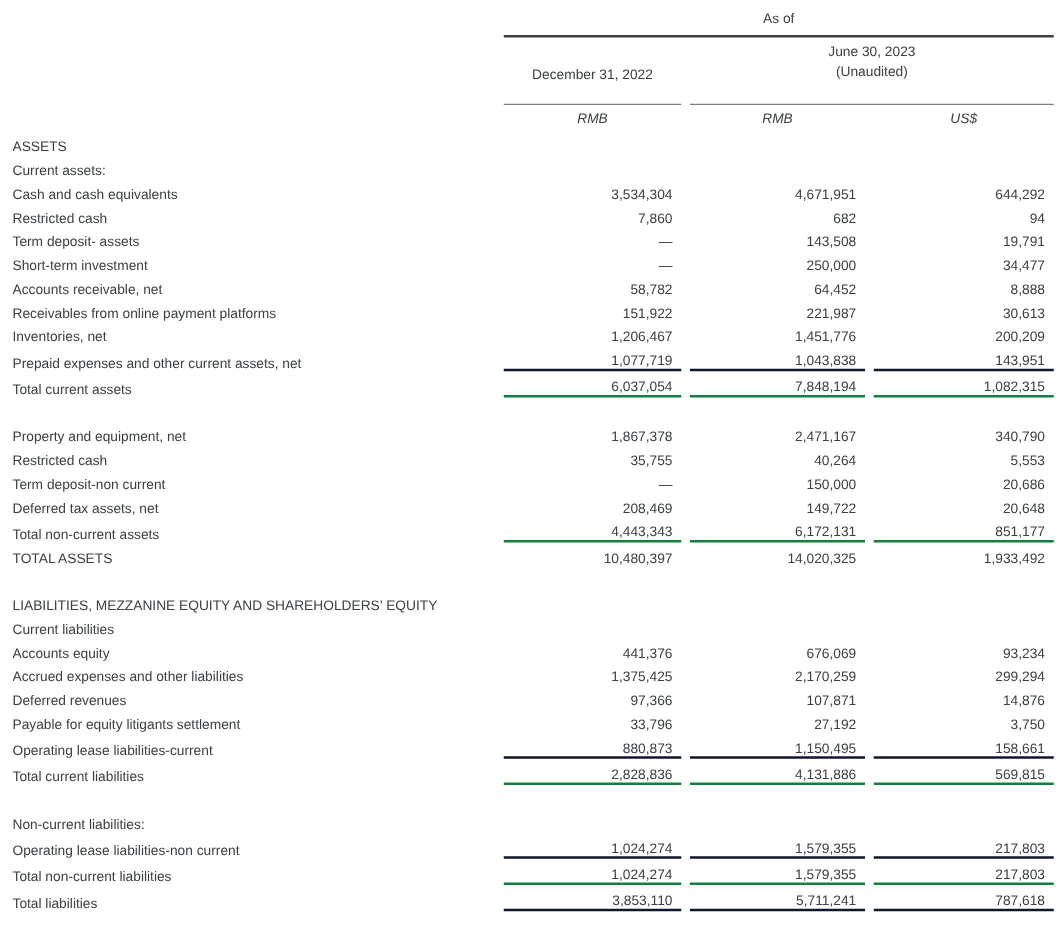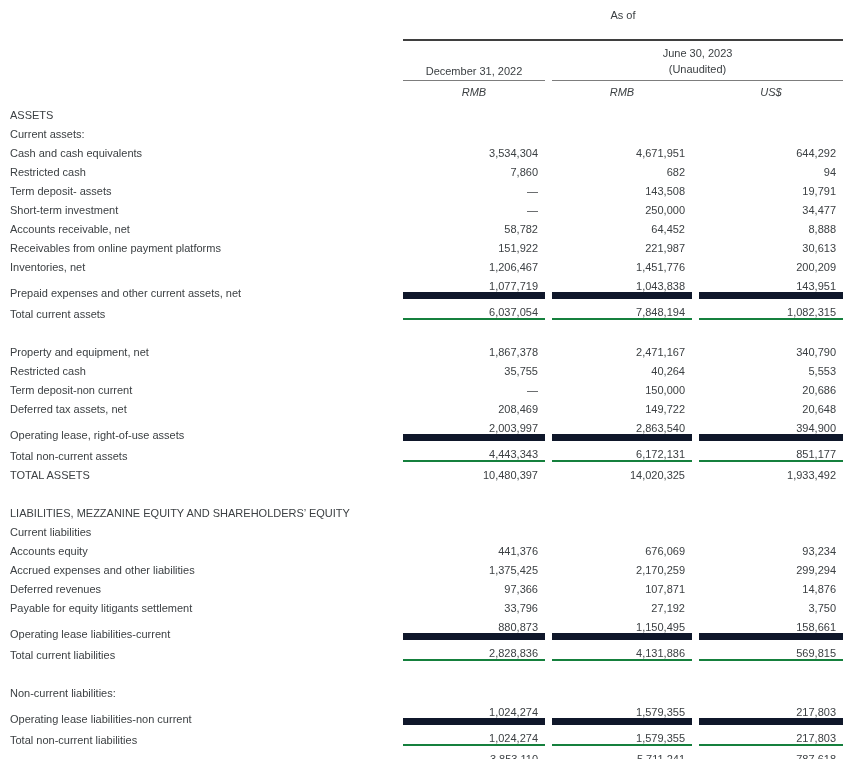--- a/index.html
+++ b/index.html
@@ -29,39 +29,39 @@
   col.c-v2    { width: 140px; }
   col.c-v3    { width: 144px; }
 
   td { padding: 0; vertical-align: bottom; }
 
   
   tr.h-asof td  { height: 17px; }
   td.asof {
     text-align: center;
     border-bottom: 2px solid #3f3f3f;
-    padding-bottom: 18px;
+    padding-bottom: 7px;
   }
   tr.h-dates td { height: 36px; }
   td.hdr {
     text-align: center;
     vertical-align: bottom;
     border-bottom: 1px solid #7d7d7d;
-    padding-bottom: 3px;
+    padding-bottom: 17px;
     margin-top: 36px;
   }
   td.hdr .hline { display: block; line-height: 16px; }
   tr.h-units td { height: 21px; vertical-align: middle; font-style: italic; }
   td.unit { text-align: center; }
 
   
   tr.r-section td, tr.r-item td, tr.r-total td { height: 19px; }
   td.lbl { text-align: left; white-space: nowrap; overflow: hidden; }
   td.num { text-align: right; padding-right: 7px; white-space: nowrap; }
-  td.u-thin  { border-bottom: 7px solid #0f172a; }
+  td.u-thin  { border-bottom: 2px solid #0f172a; }
   td.u-thick { border-bottom: 2px solid #15803d; }
   tr.spacer td { height: 19px; }
 </style>
 </head>
 <body>
 
 <div class="sheet">
   <table class="bs">
     <colgroup>
       <col class="c-label">
@@ -176,26 +176,20 @@
           <td class="num">—</td>
           <td class="num">150,000</td>
           <td class="num">20,686</td>
         </tr>
         <tr class="r-item">
           <td class="lbl">Deferred tax assets, net</td>
           <td class="num">208,469</td>
           <td class="num">149,722</td>
           <td class="num">20,648</td>
         </tr>
-        <tr class="r-item">
-          <td class="lbl">Operating lease, right-of-use assets</td>
-          <td class="num u-thin">2,003,997</td>
-          <td class="num u-thin">2,863,540</td>
-          <td class="num u-thin">394,900</td>
-        </tr>
         <tr class="r-total">
           <td class="lbl">Total non-current assets</td>
           <td class="num u-thick">4,443,343</td>
           <td class="num u-thick">6,172,131</td>
           <td class="num u-thick">851,177</td>
         </tr>
         <tr class="r-total">
           <td class="lbl">TOTAL ASSETS</td>
           <td class="num">10,480,397</td>
           <td class="num">14,020,325</td>

